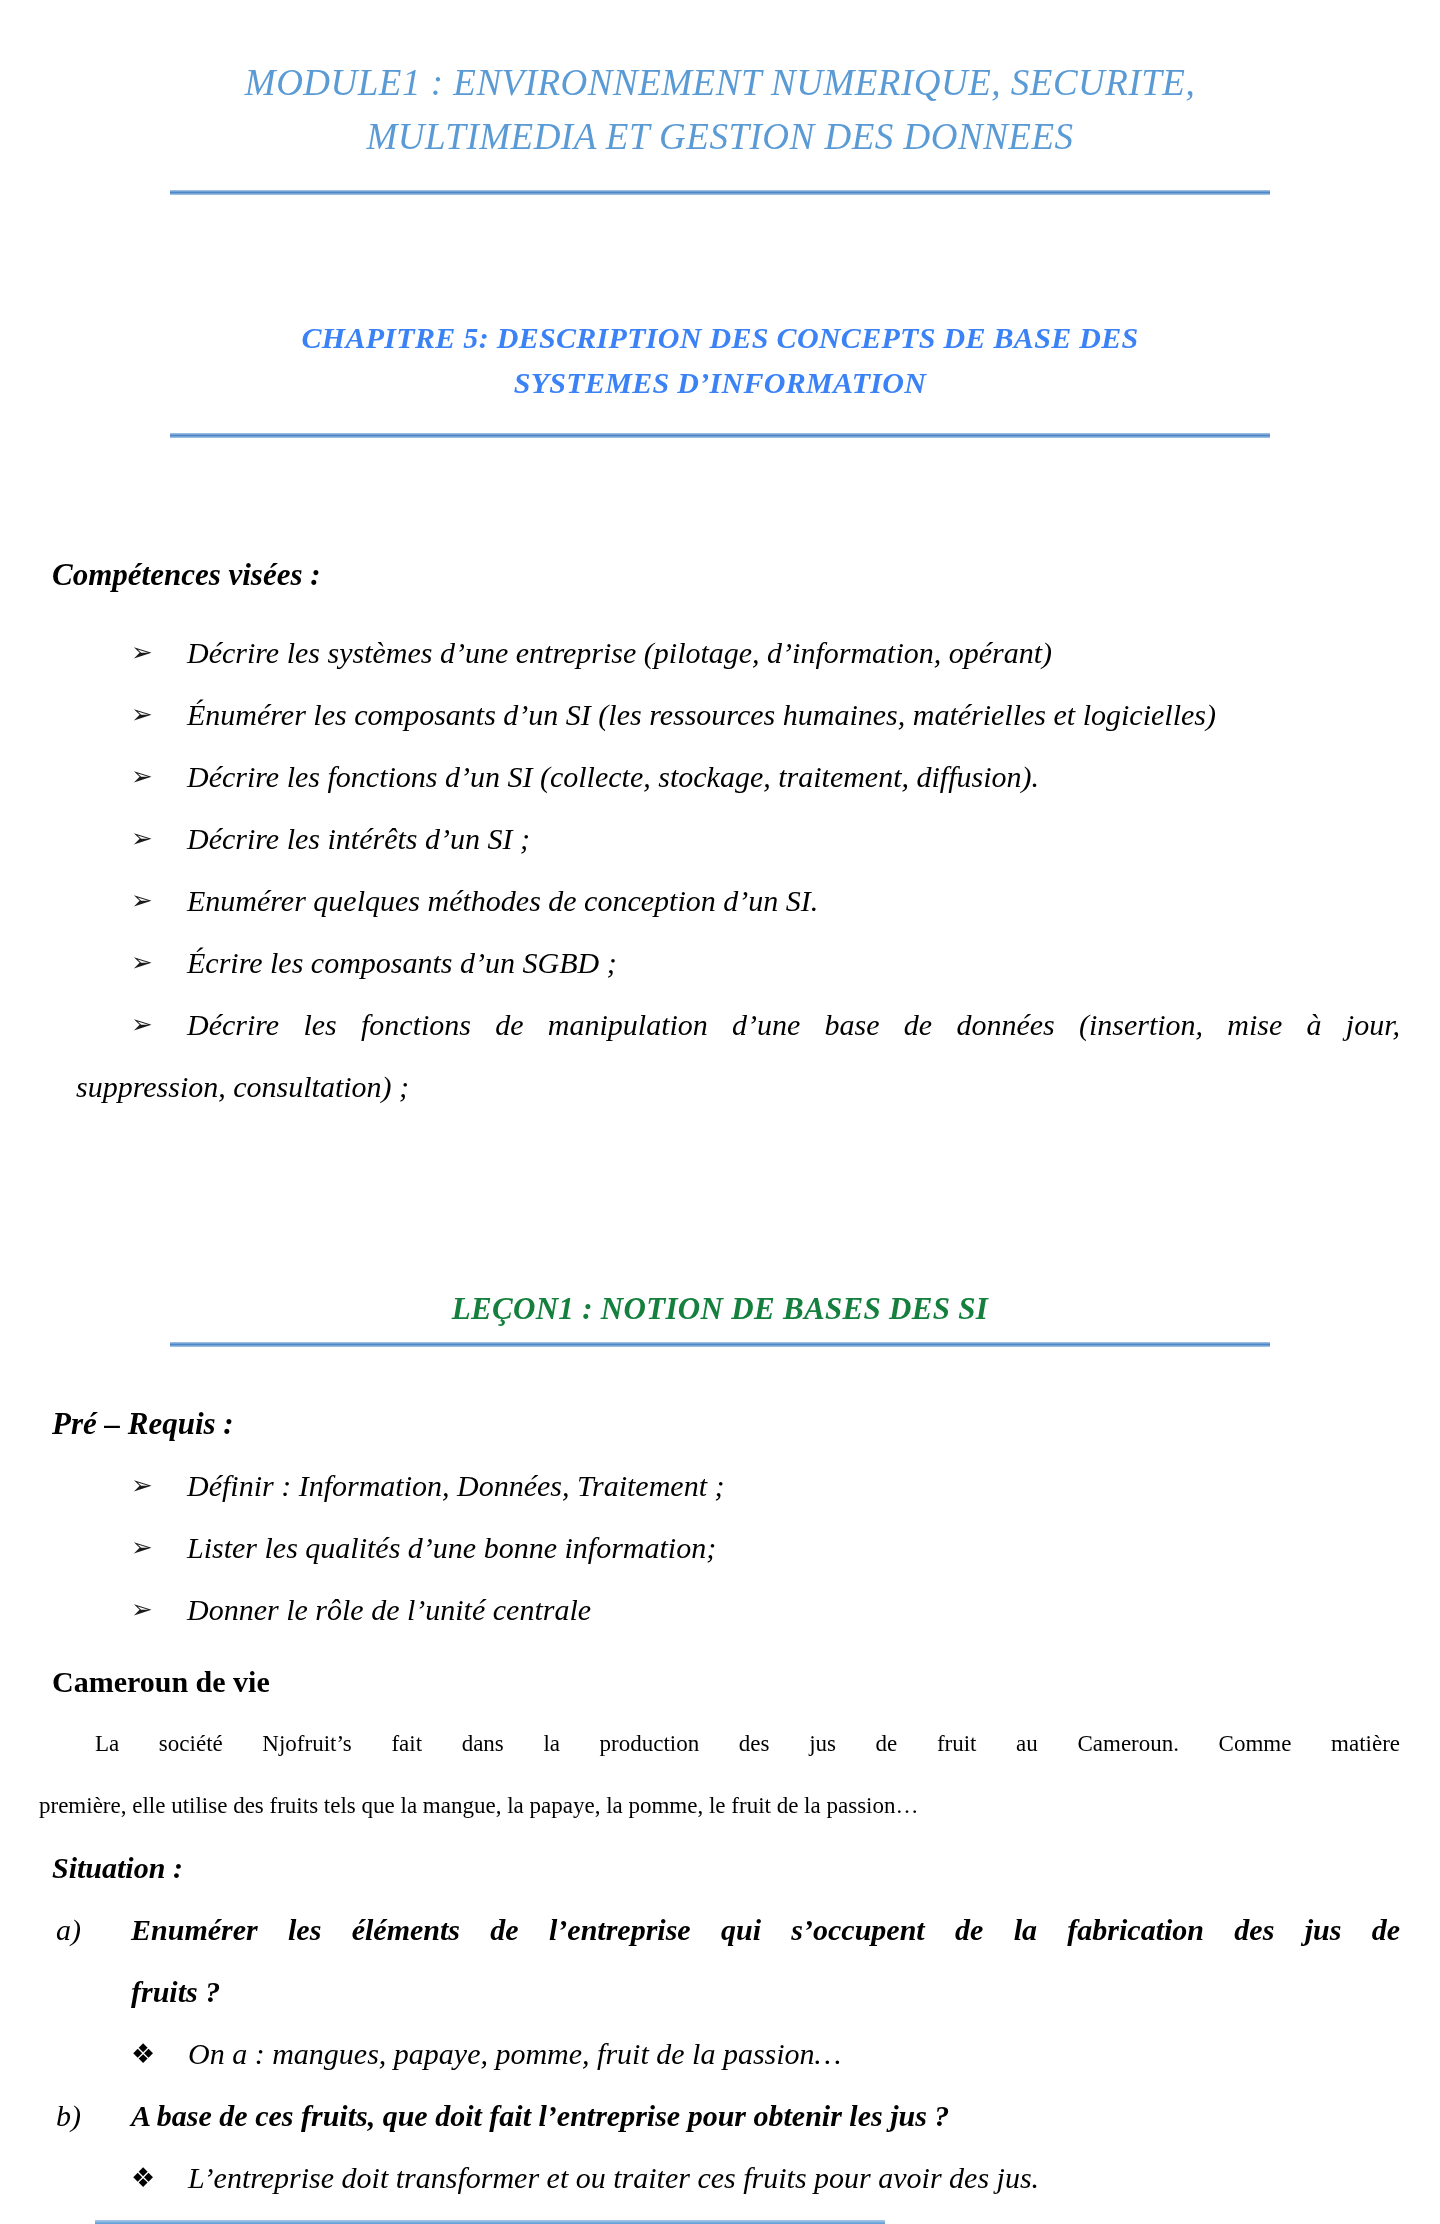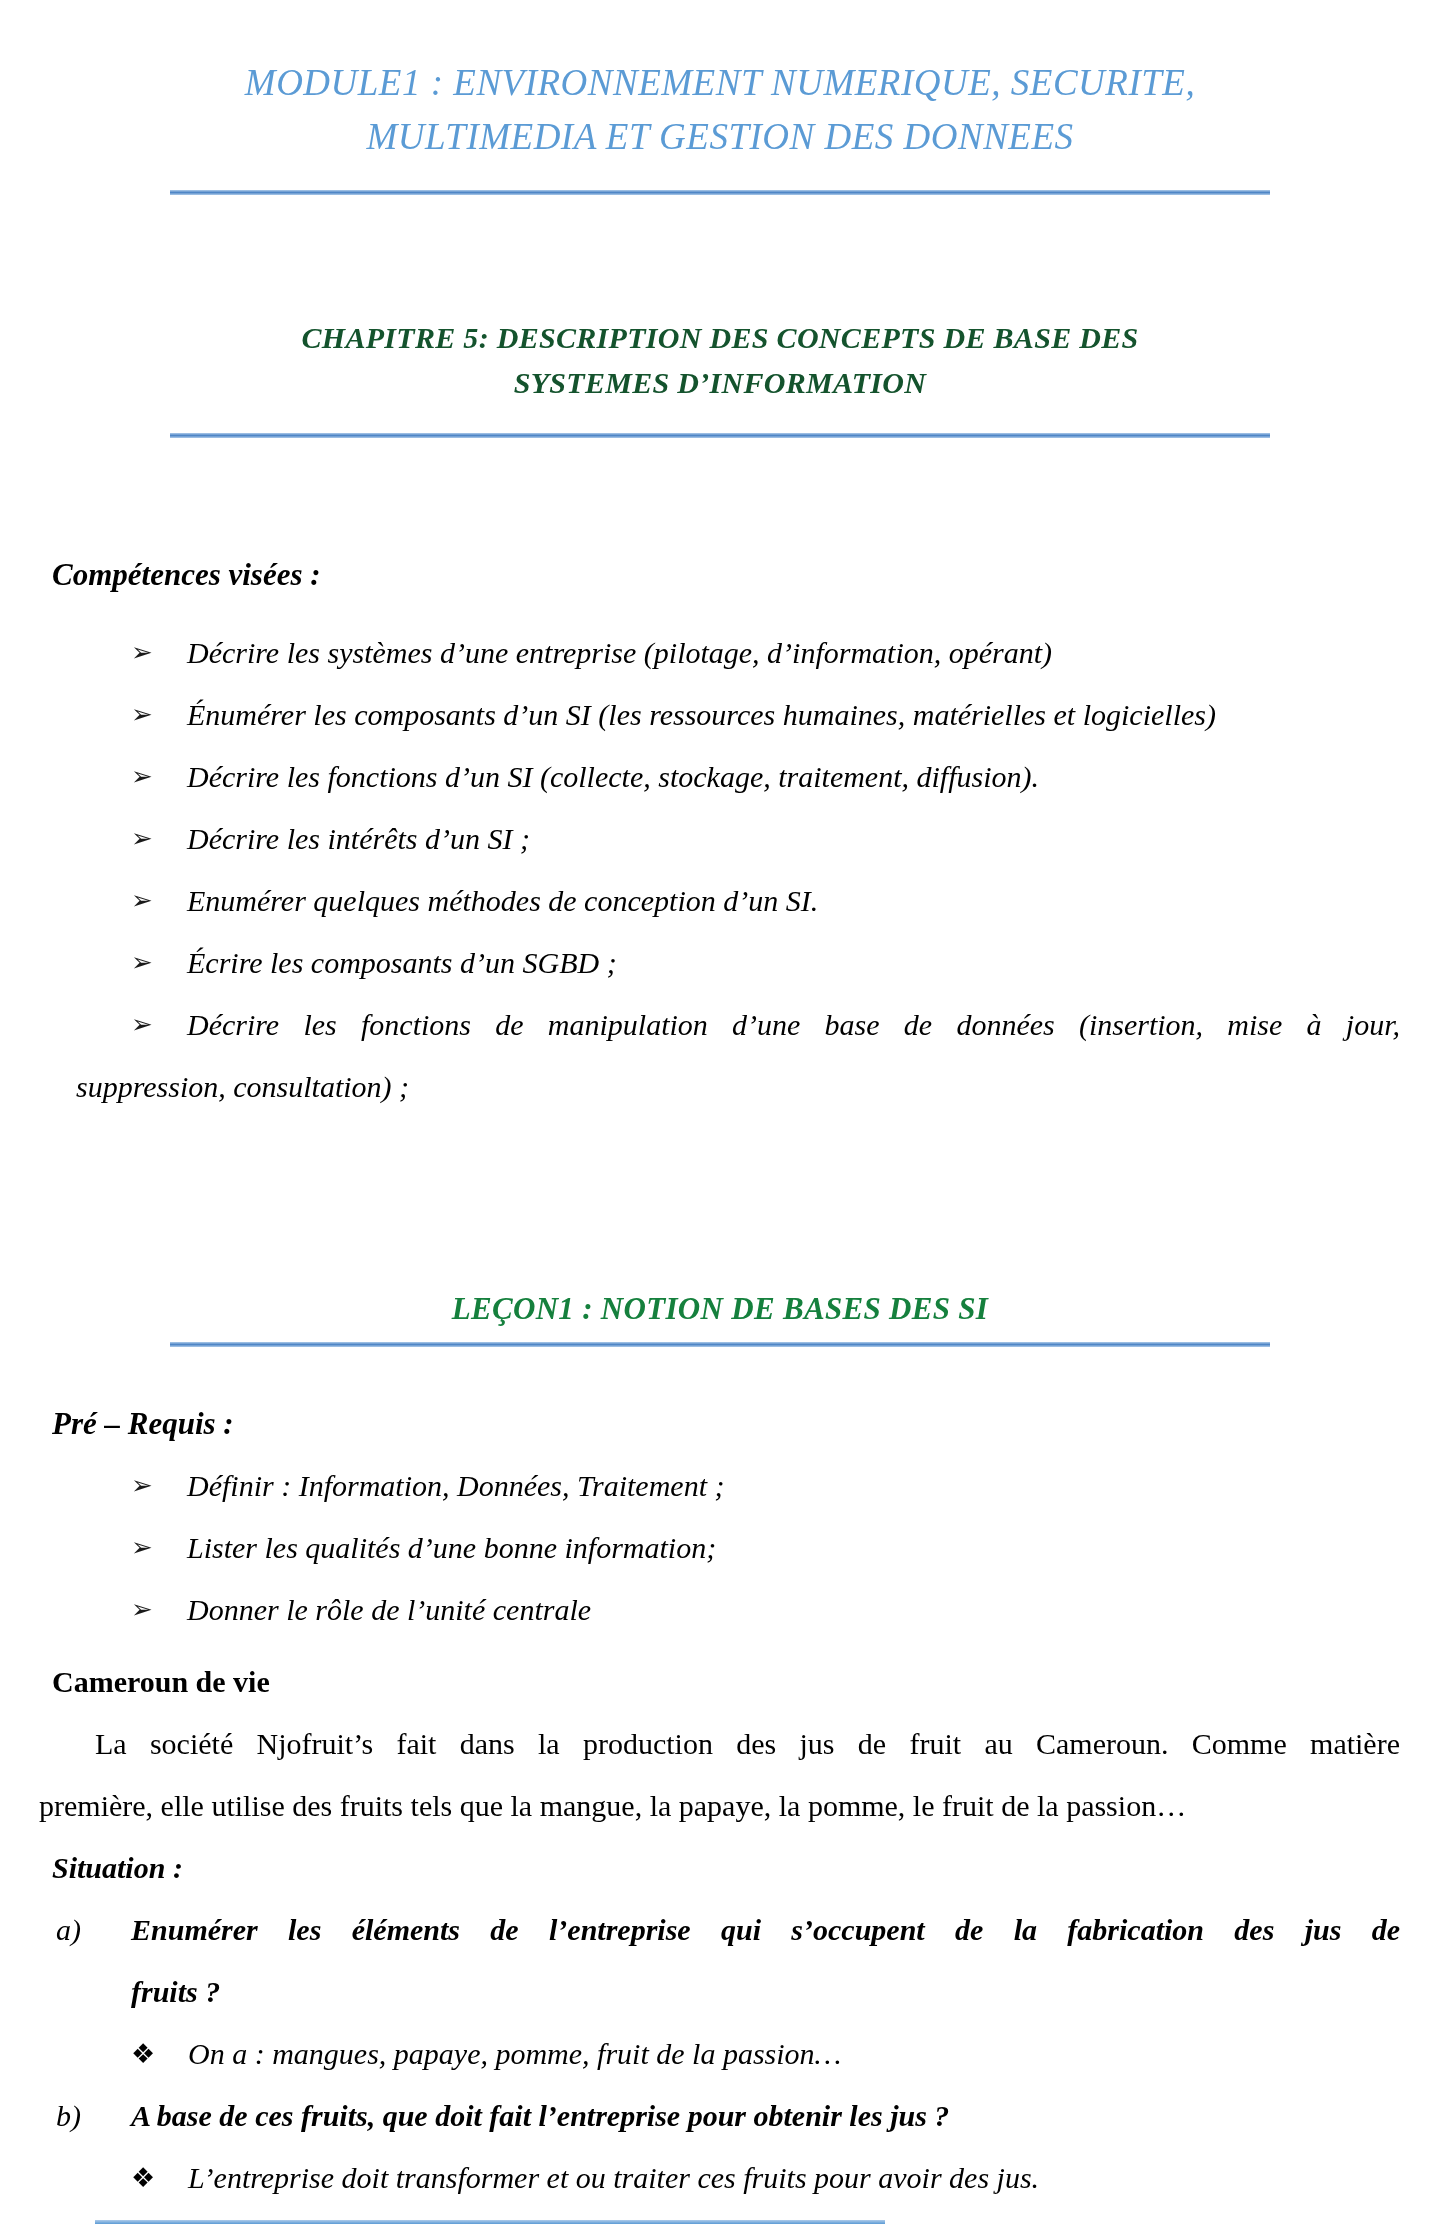--- a/index.html
+++ b/index.html
@@ -15,21 +15,21 @@
   }
   .rule {
     height:5px; width:1100px; margin-left:170px;
     background:linear-gradient(180deg,#aecbea 0%,#4f86c6 50%,#aecbea 100%);
   }
   .rule-1 { margin-top:26px; }
   .rule-2 { margin-top:28px; }
   .rule-3 { margin-top:2px; }
   .chapter-title {
     margin-top:120px; text-align:center;
-    color:#14532d; font-size:30px; font-weight:bold; font-style:italic;
+    color:#3b82f6; font-size:30px; font-weight:bold; font-style:italic;
     line-height:45px; letter-spacing:0.3px;
   }
   .lecon-title {
     margin-top:160px; text-align:center;
     color:#15803d; font-size:31px; font-weight:bold; font-style:italic;
     line-height:62px; letter-spacing:0.3px;
   }
   .section-heading {
     margin-left:52px; font-size:31px; font-weight:bold; font-style:italic;
     line-height:62px;
@@ -44,21 +44,21 @@
     font-style:italic; font-size:30px; line-height:62px;
   }
   .arrow-marker {
     position:absolute; left:-56px; top:0;
     font-style:normal; font-size:26px; color:#1a1a1a;
   }
   .jline  { text-align:justify; text-align-last:justify; }
   .jfirst { text-align:justify; text-align-last:justify; }
   .outdent-line { margin-left:-111px; }
   .para {
-    margin:0 40px 0 39px; font-size:30px; line-height:62px;
+    margin:0 40px 0 39px; font-size:23px; line-height:62px;
   }
   .para .indent-line { padding-left:56px; }
   .ab-item {
     position:relative; margin:0 40px 0 131px;
     font-weight:bold; font-style:italic; font-size:30px; line-height:62px;
   }
   .ab-marker {
     position:absolute; left:-75px; top:0;
     font-weight:normal; font-style:italic; font-size:30px;
   }

